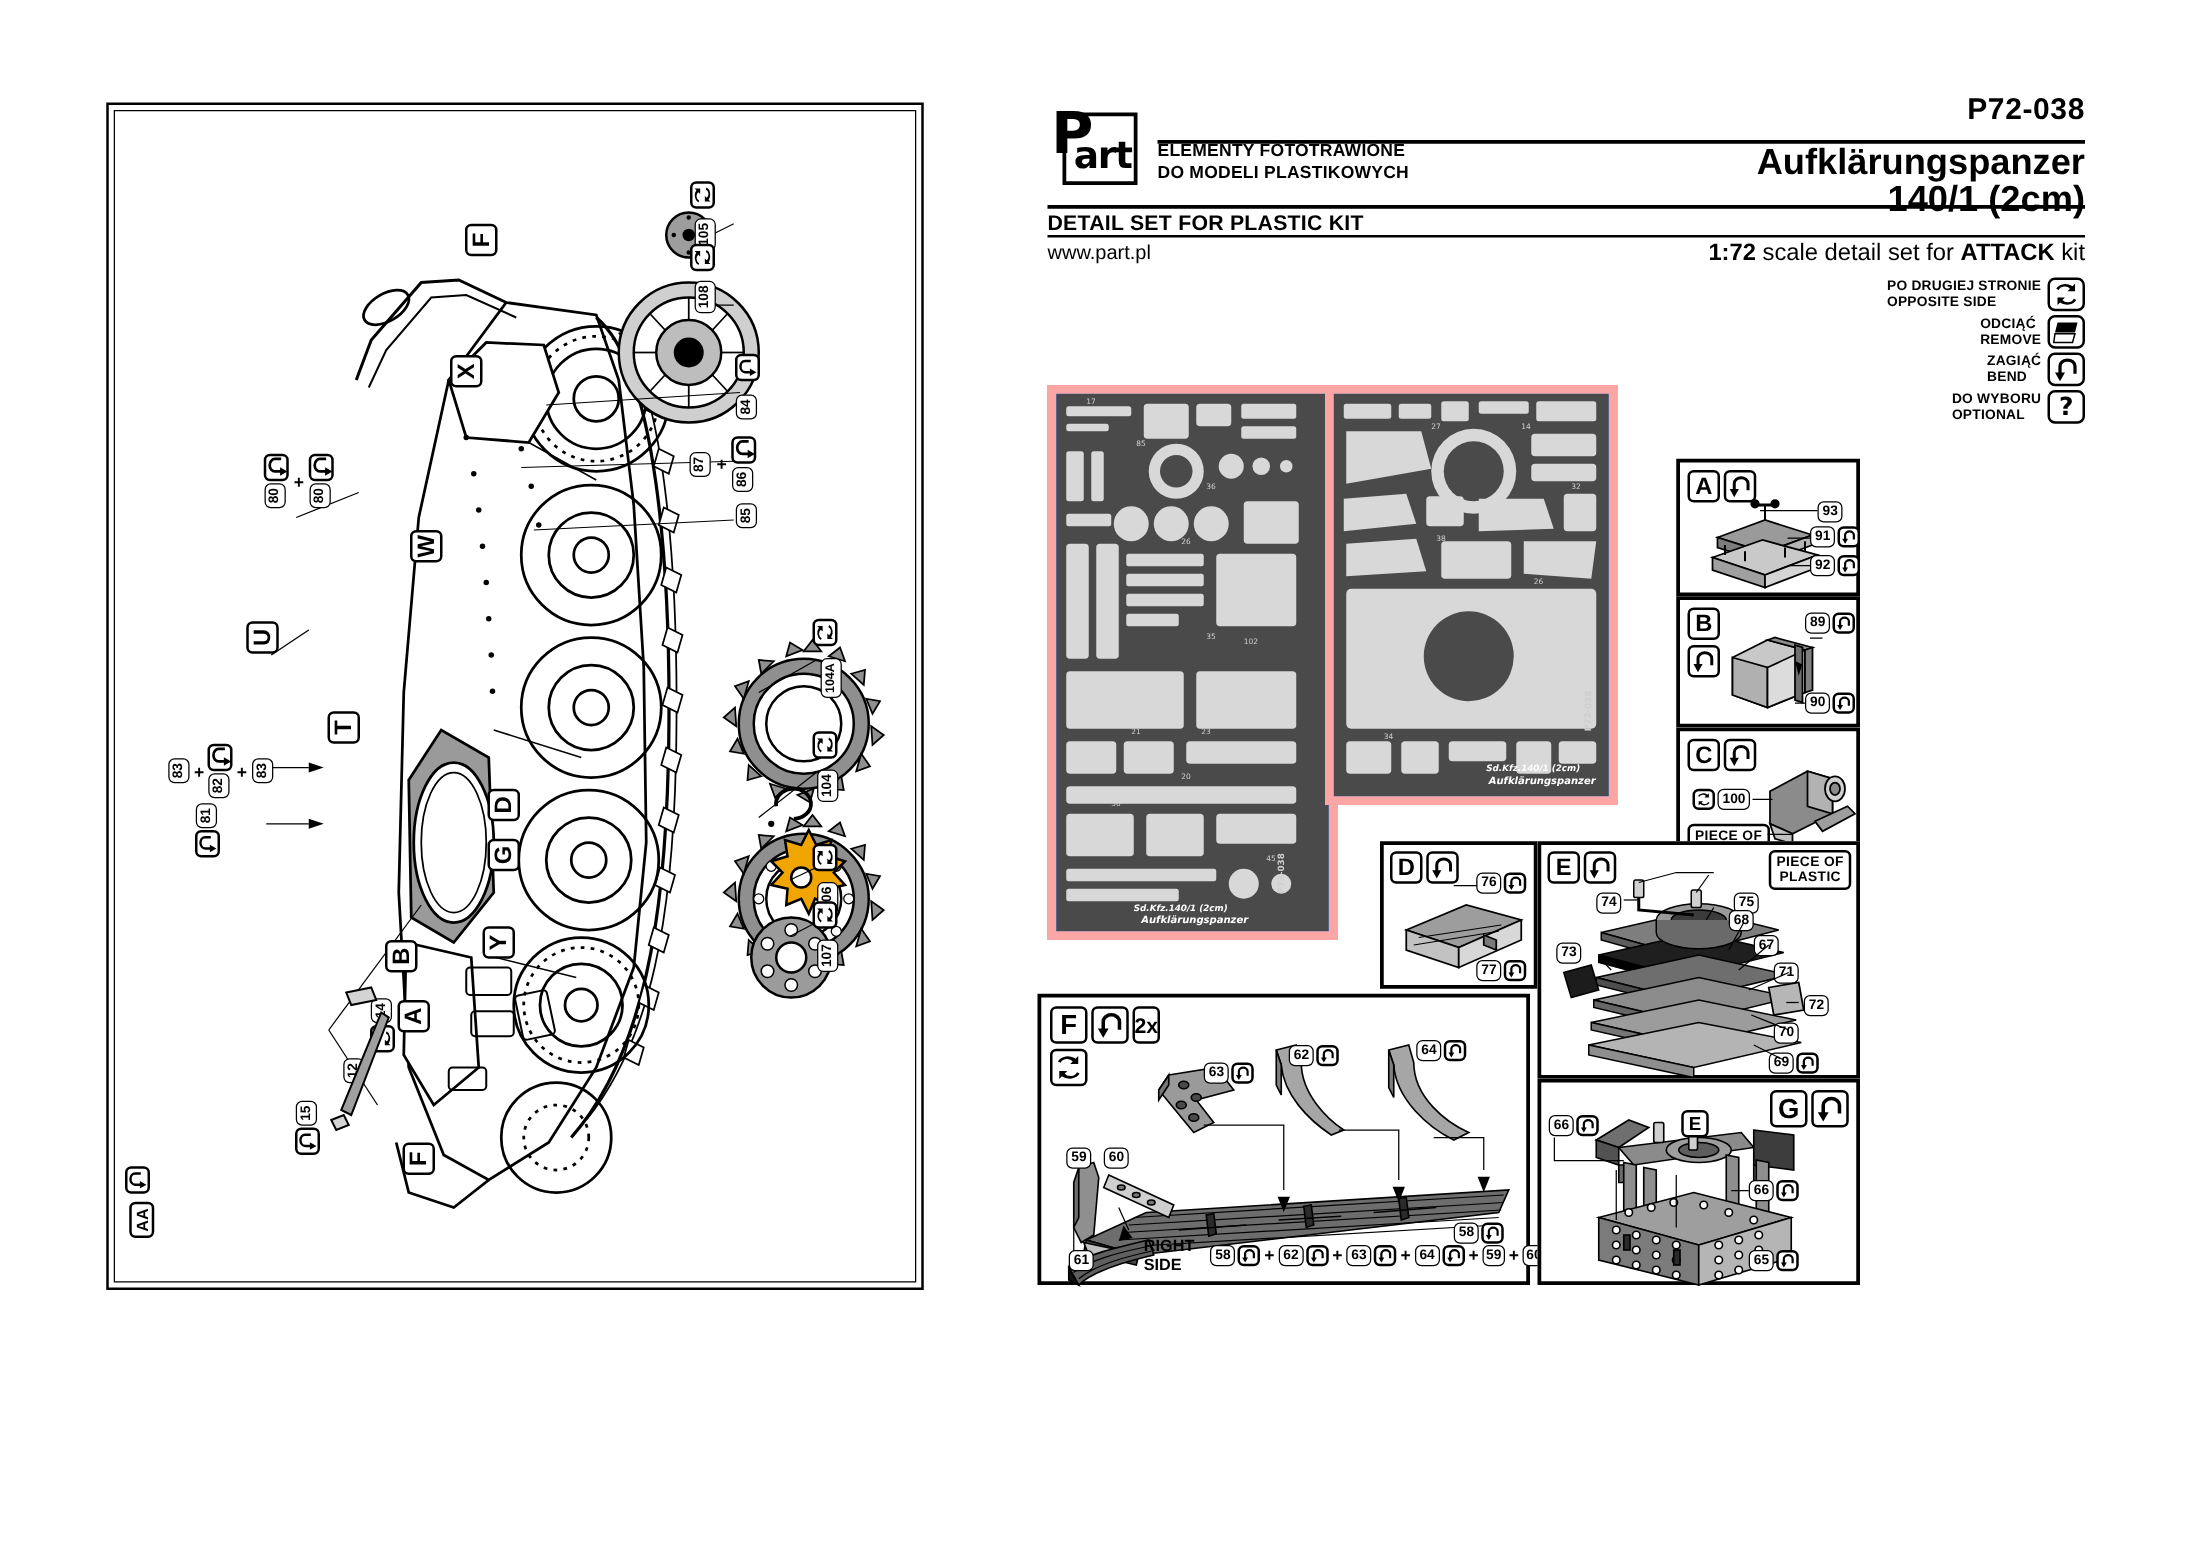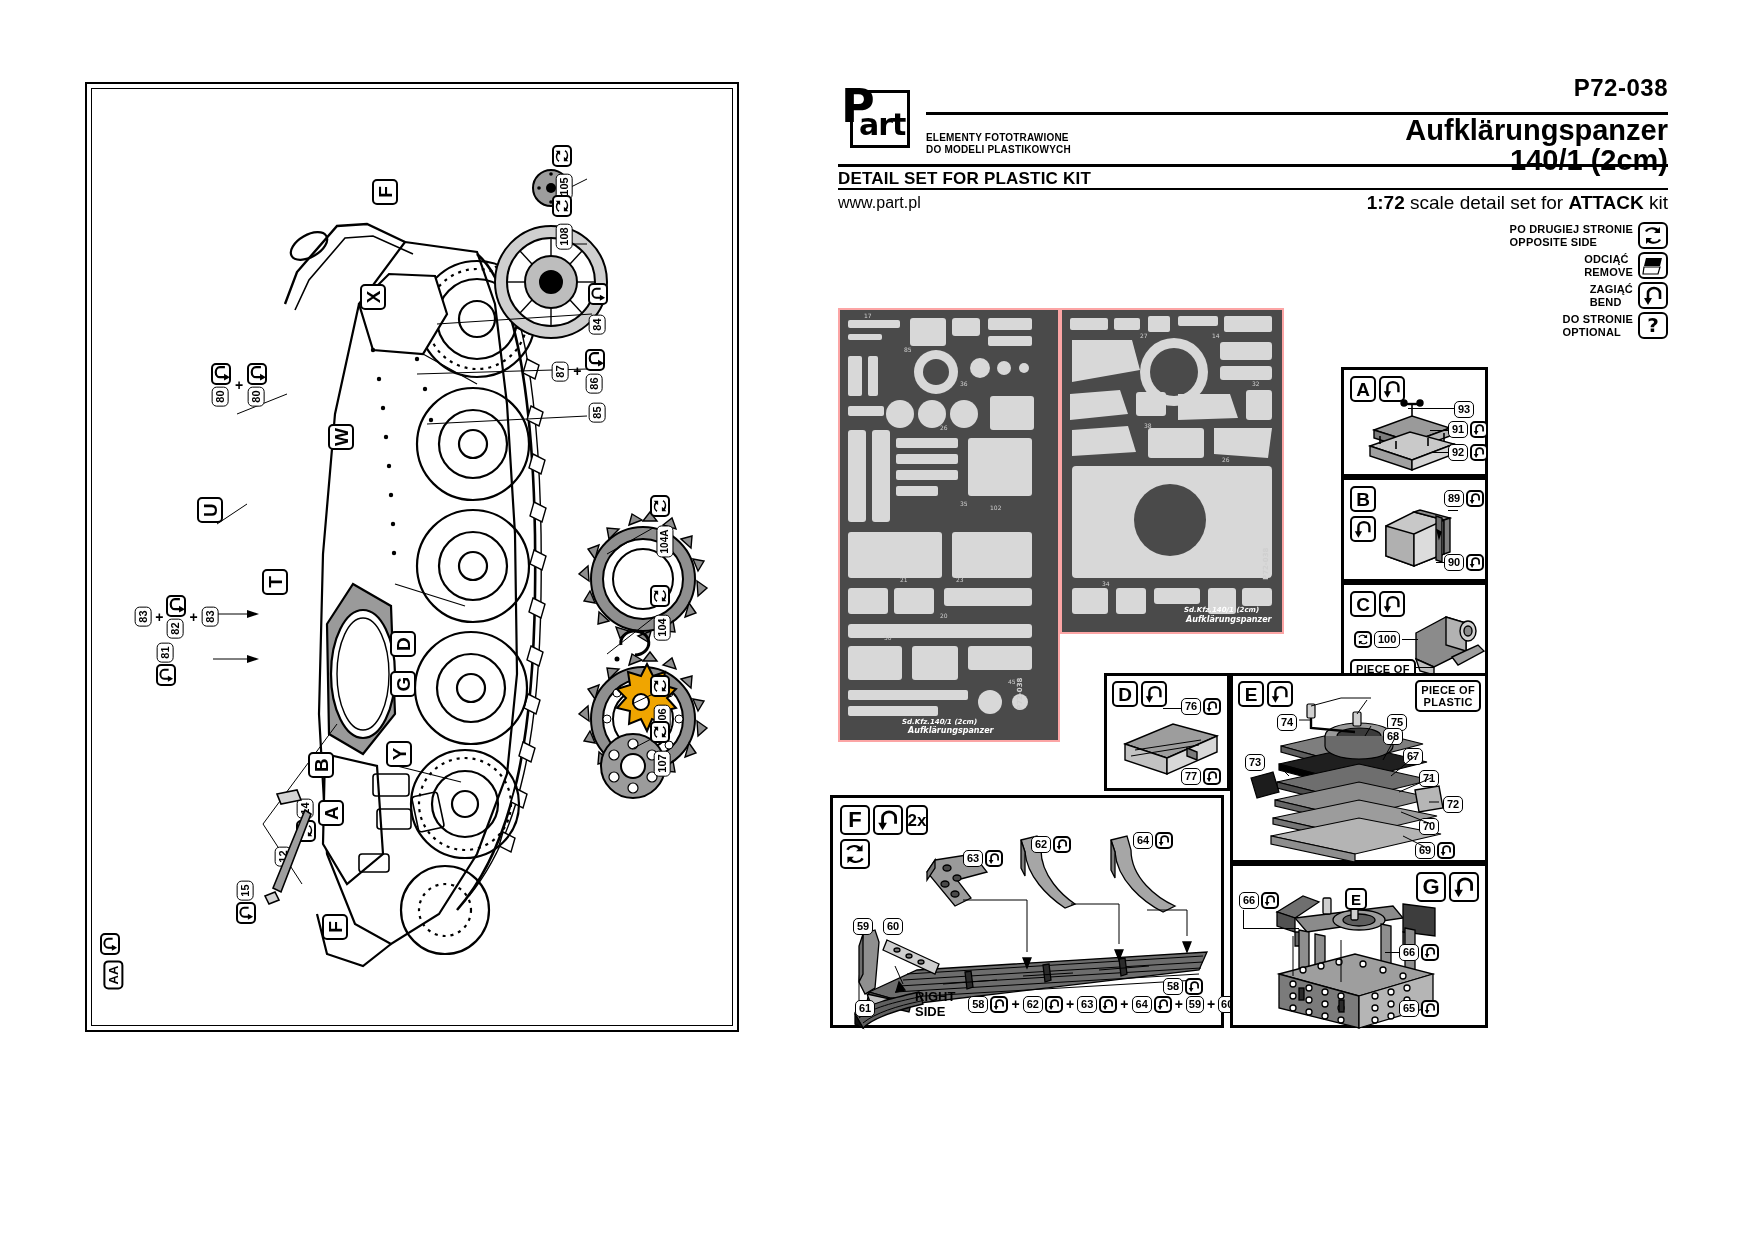--- a/index.html
+++ b/index.html
@@ -47,35 +47,35 @@
     font-family:"DejaVu Sans",sans-serif;
   }
   .part-logo .art{
     position:absolute;left:6px;top:14px;font-size:30px;font-weight:bold;
     font-family:"DejaVu Sans",sans-serif;letter-spacing:-1px;
   }
   .hdr-rule{position:absolute;background:#000;}
   #hl1{left:88px;top:40px;width:742px;height:3px;}
   #hl2{left:0px;top:92px;width:830px;height:3px;}
   #hl3{left:0px;top:116px;width:830px;height:2px;}
-  .pl-sub{position:absolute;left:88px;top:60px;font-size:10px;font-weight:bold;line-height:1.22;letter-spacing:.2px;}
+  .pl-sub{position:absolute;left:88px;top:40px;font-size:14px;font-weight:bold;line-height:1.22;letter-spacing:.2px;}
   .en-sub{position:absolute;left:0px;top:97px;font-size:17px;font-weight:bold;letter-spacing:.2px;text-align:center;}
   .www{position:absolute;left:0px;top:122px;font-size:16px;}
   .code{position:absolute;right:0px;top:2px;font-size:24px;font-weight:bold;letter-spacing:.5px;}
   .title1{position:absolute;right:0px;top:42px;font-size:29px;font-weight:bold;letter-spacing:0px;}
   .title2{position:absolute;right:0px;top:72px;font-size:29px;font-weight:bold;}
   .scale{position:absolute;right:0px;top:120px;font-size:19px;}
   .scale b{font-weight:bold;}
   .legend{position:absolute;right:0px;top:150px;}
   .legend-row{display:flex;align-items:center;justify-content:flex-end;gap:5px;margin-bottom:3px;}
   .legend-txt{text-align:left;font-size:11px;font-weight:bold;line-height:1.12;letter-spacing:.2px;}
   .legend .icn{width:30px;height:27px;border-radius:6px;}
 
   
-  .fret{position:absolute;background:#3b82f6;border:2px solid #fca5a5;}
+  .fret{position:absolute;background:#3b82f6;border:7px solid #fca5a5;}
   #fret1{left:838px;top:308px;width:218px;height:430px;}
   #fret2{left:1060px;top:308px;width:220px;height:322px;}
   .fret-cap{position:absolute;color:#fff;font-size:7px;font-weight:bold;font-style:italic;white-space:nowrap;}
 
   
   .box{position:absolute;border:3px solid #000;background:#fff;box-sizing:border-box;}
   #boxA{left:1341px;top:367px;width:147px;height:110px;}
   #boxB{left:1341px;top:477px;width:147px;height:105px;}
   #boxC{left:1341px;top:582px;width:147px;height:105px;}
   #boxD{left:1104px;top:673px;width:126px;height:118px;}
@@ -160,21 +160,21 @@
       <span class="icn">
         <svg width="24" height="21" viewBox="0 0 24 21">
           <path d="M7 17 L7 8 a6 5 0 0 1 12 0 l0 6" fill="none" stroke="#000" stroke-width="2.6"></path>
           <path d="M11 13 L7 20 L3 13 Z" fill="#000"></path>
         </svg>
       </span>
     </div>
 
     <div class="legend-row">
       <div class="legend-txt">
-        <div>DO STRONIE</div>
+        <div>DO WYBORU</div>
         <div>OPTIONAL</div>
       </div>
       <span class="icn">
         <svg width="24" height="21" viewBox="0 0 24 21">
           <text x="12" y="17" text-anchor="middle" font-family="DejaVu Sans" font-size="20" font-weight="bold" fill="#000">?</text>
         </svg>
       </span>
     </div>
 
   </div>

